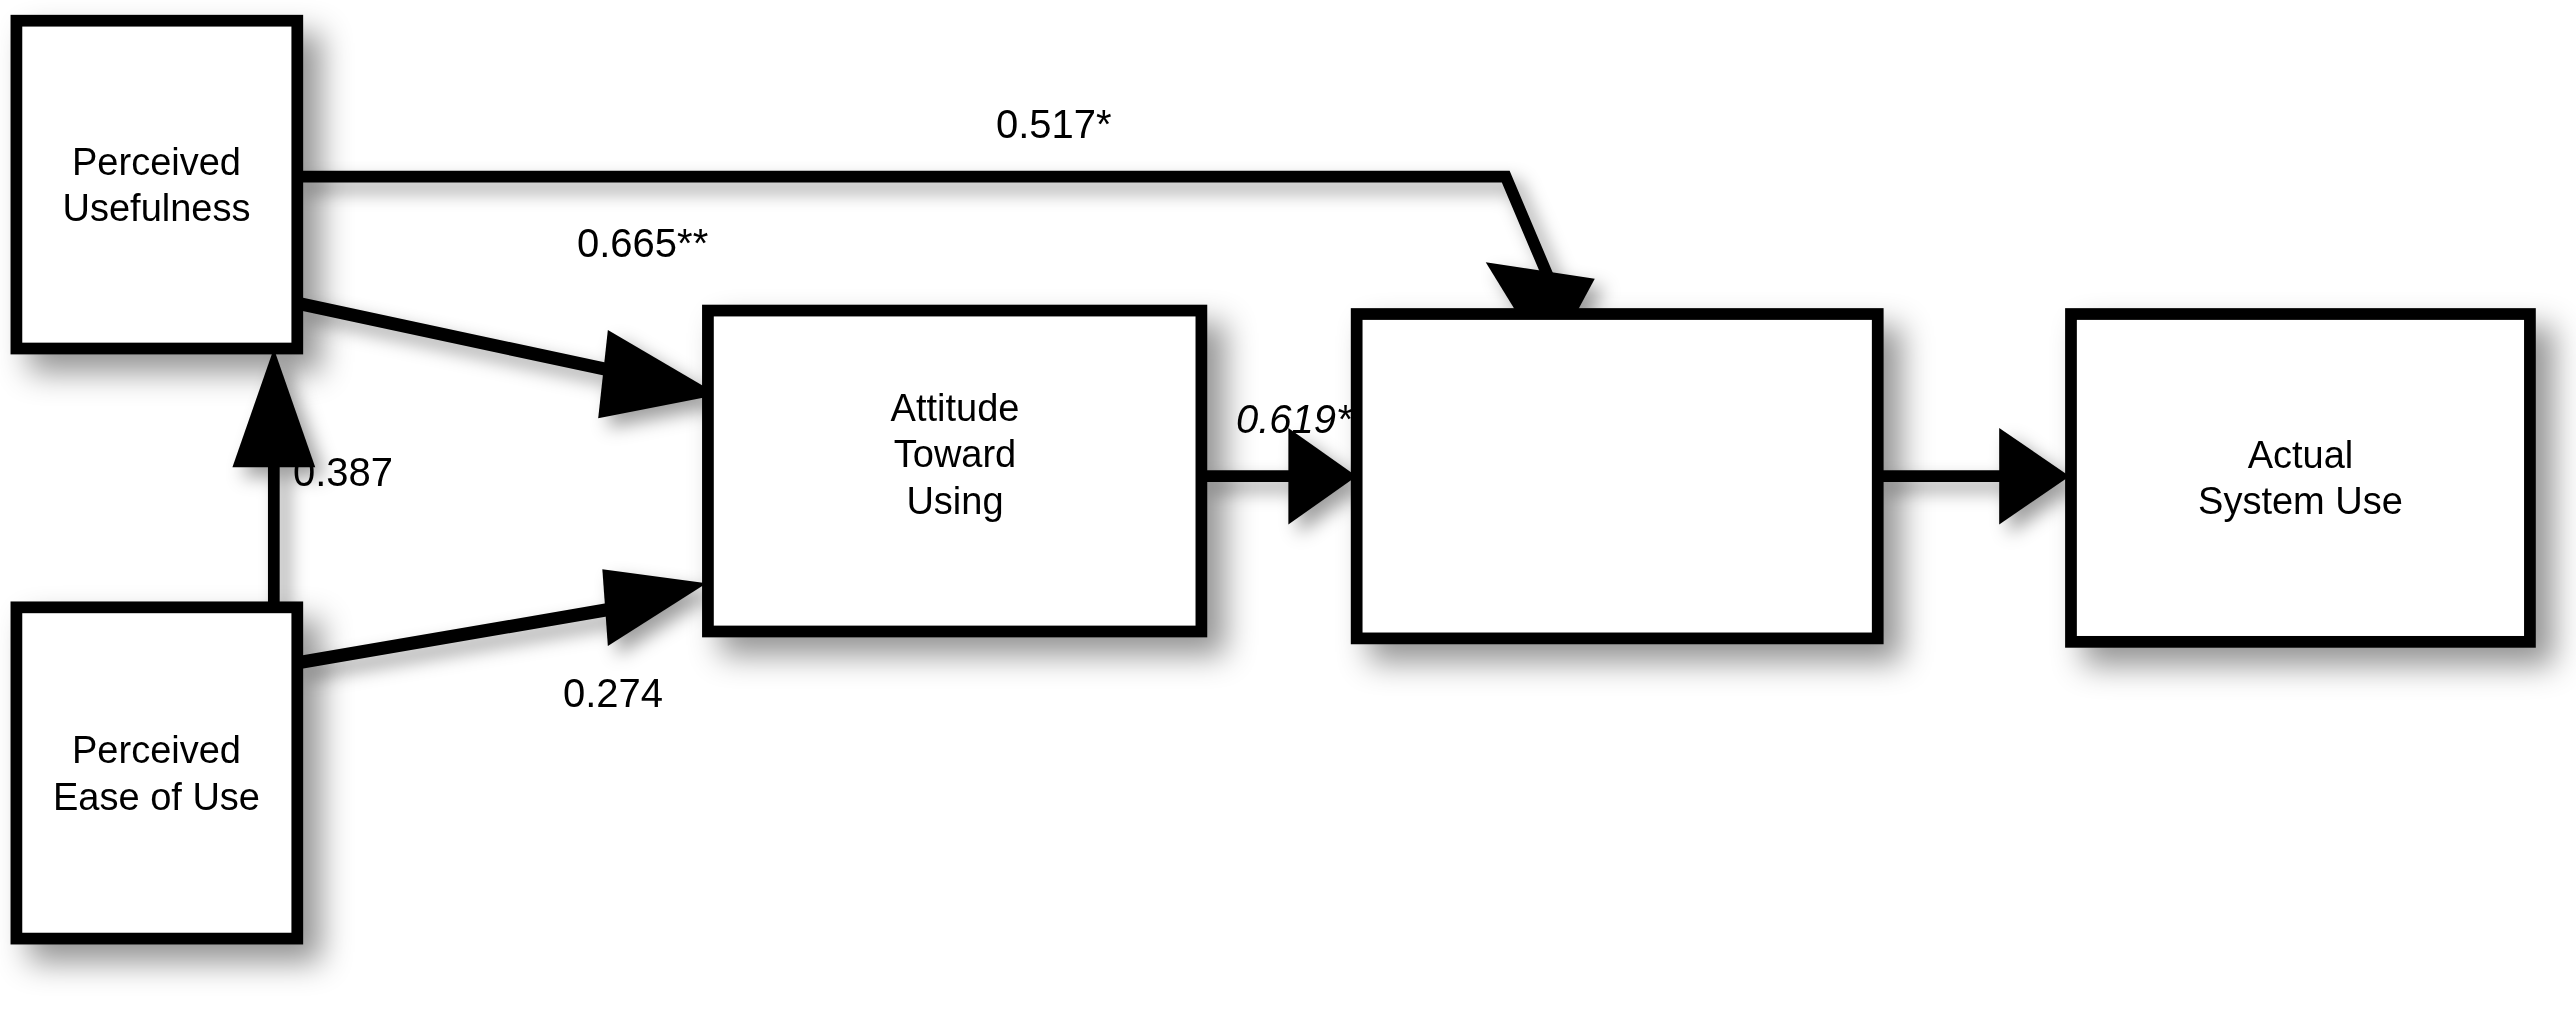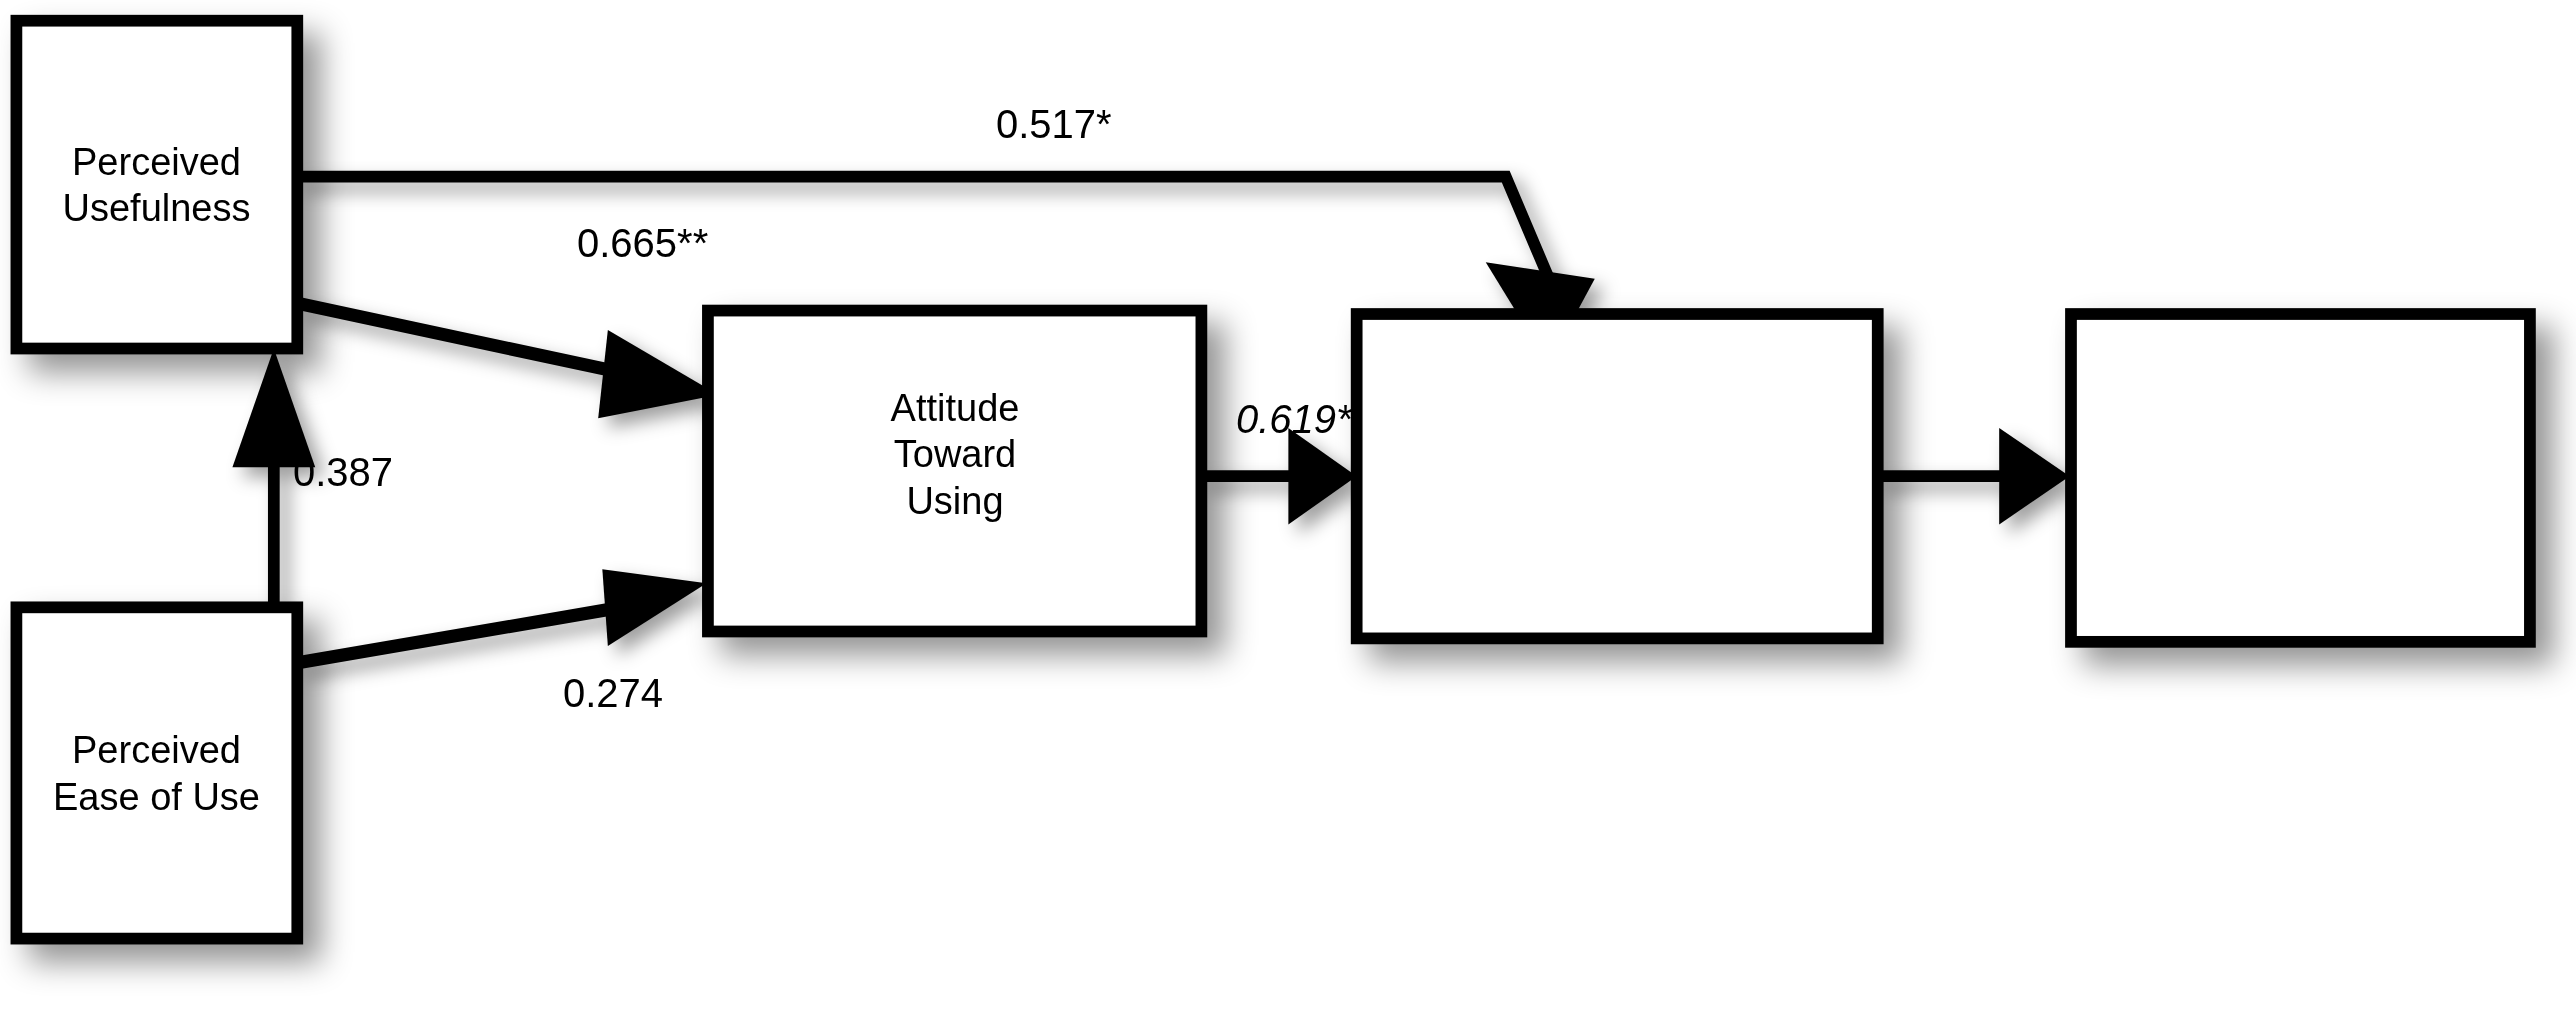--- a/index.html
+++ b/index.html
@@ -91,20 +91,22 @@
 Usefulness</div>
 
   <div class="node-label" style="left:16px;  top:608px; width:281px; height:331px;">Perceived
 Ease of Use</div>
 
   <div class="node-label" style="left:708px;top:294px; width:494px; height:321px;">Attitude
 Toward
 Using</div>
 
 
+  <div class="node-label" style="left:2071px;top:314px; width:459px; height:328px;">Actual
+System Use</div>
 
   <div class="edge-label" style="left:996px; top:104px;">0.517*</div>
 
   <div class="edge-label" style="left:577px;  top:223px;">0.665**</div>
 
   <div class="edge-label" style="left:293px;  top:452px;">0.387</div>
 
   <div class="edge-label" style="left:563px;  top:673px;">0.274</div>
 
   <div class="edge-label" style="left:1236px; top:399px;font-style:italic;">0.619*</div>

